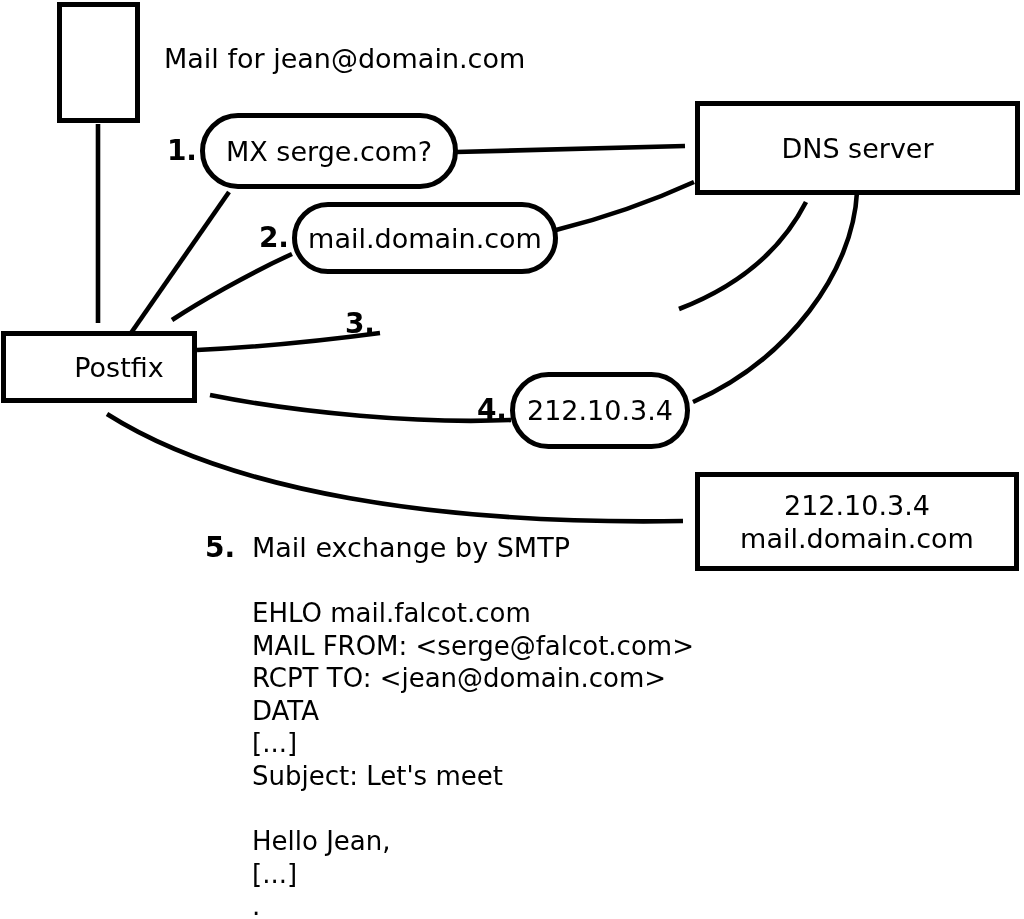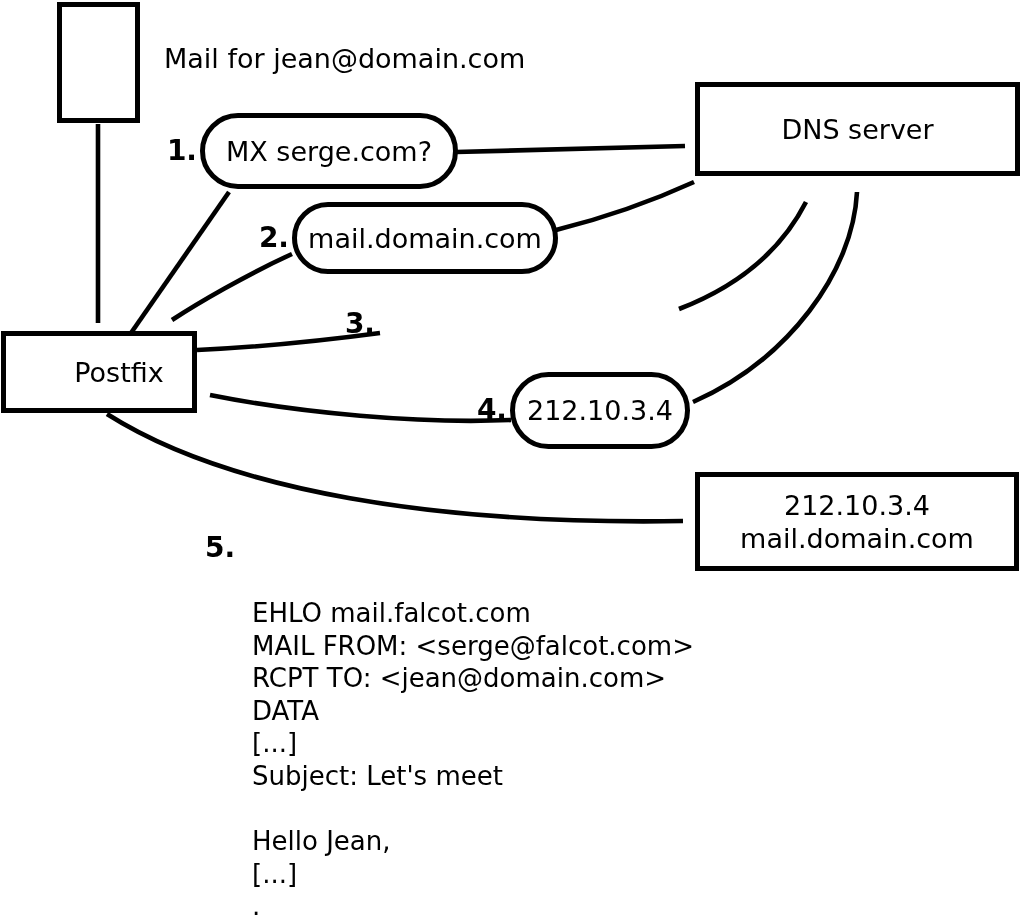--- a/index.html
+++ b/index.html
@@ -116,34 +116,35 @@
   <div class="node pill" style="left:200px; top:113px; width:258px; height:76px;">
     <span>MX serge.com?</span>
   </div>
   <div class="node pill" style="left:292px; top:202px; width:266px; height:72px;">
     <span>mail.domain.com</span>
   </div>
   <div class="node pill" style="left:510px; top:372px; width:180px; height:77px;">
     <span>212.10.3.4</span>
   </div>
 
-  <div class="node" style="left:695px; top:82px; width:325px; height:94px;">
+  <div class="node" style="left:695px; top:101px; width:325px; height:94px;">
     <span>DNS server</span>
   </div>
 
-  <div class="node" style="left:1px; top:331px; width:196px; height:82px;padding-left:40px;">
+  <div class="node" style="left:1px; top:331px; width:196px; height:72px;padding-left:40px;">
     <span>Postfix</span>
   </div>
 
   <div class="node two-line" style="left:695px; top:472px; width:324px; height:99px;">
     <span>212.10.3.4</span>
     <span>mail.domain.com</span>
   </div>
 
   <div id="step5-num" style="left:205px; top:533px;">5.</div>
+  <div class="free-text" style="left:252px; top:533px;">Mail exchange by SMTP</div>
 
   <div id="smtp-transcript">EHLO mail.falcot.com
 MAIL FROM: &lt;serge@falcot.com&gt;
 RCPT TO: &lt;jean@domain.com&gt;
 DATA
 [...]
 Subject: Let's meet
 
 Hello Jean,
 [...]

